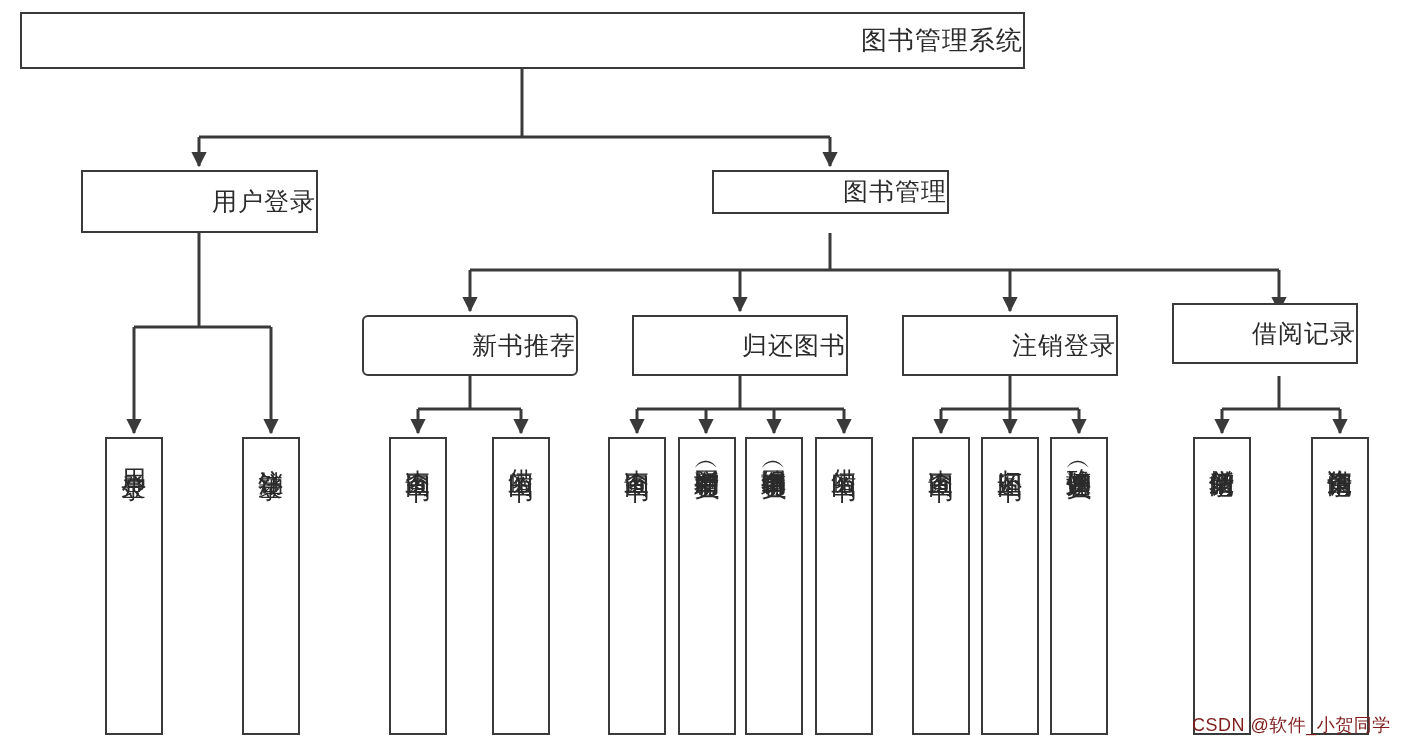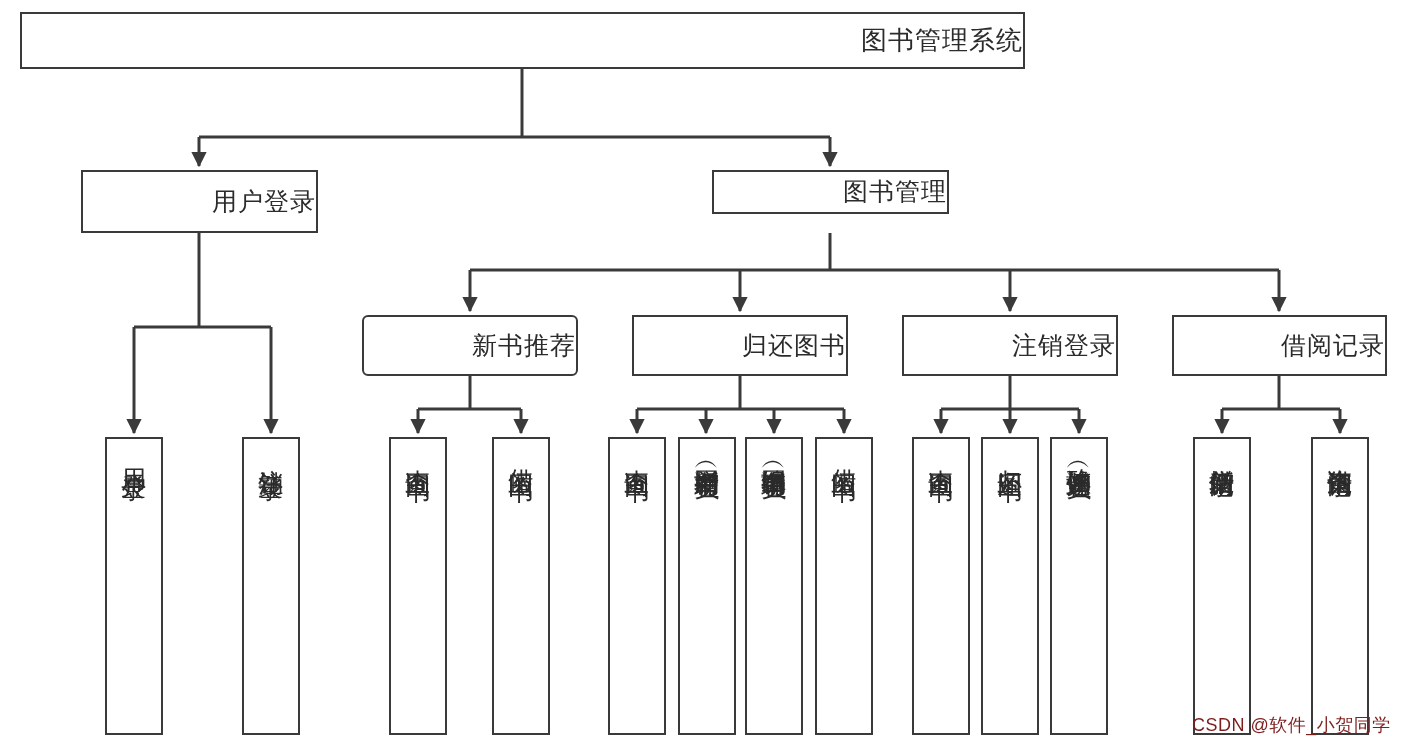--- a/index.html
+++ b/index.html
@@ -128,21 +128,21 @@
 
   <div class="node h-node" style="left:362px;top:315px;width:216px;height:61px;border-radius:6px;">
     <span class="lbl">新书推荐</span>
   </div>
   <div class="node h-node" style="left:632px;top:315px;width:216px;height:61px;">
     <span class="lbl">归还图书</span>
   </div>
   <div class="node h-node" style="left:902px;top:315px;width:216px;height:61px;">
     <span class="lbl">注销登录</span>
   </div>
-  <div class="node h-node" style="left:1172px;top:315px;width:215px;height:61px;">
+  <div class="node h-node" style="left:1172px;top:303px;width:186px;height:61px;">
     <span class="lbl">借阅记录</span>
   </div>
 
   <div class="node leaf" style="left:105px;top:437px;width:58px;height:298px;">
     <span class="lbl">用户登录</span>
   </div>
   <div class="node leaf" style="left:242px;top:437px;width:58px;height:298px;">
     <span class="lbl">注销登录</span>
   </div>
 

